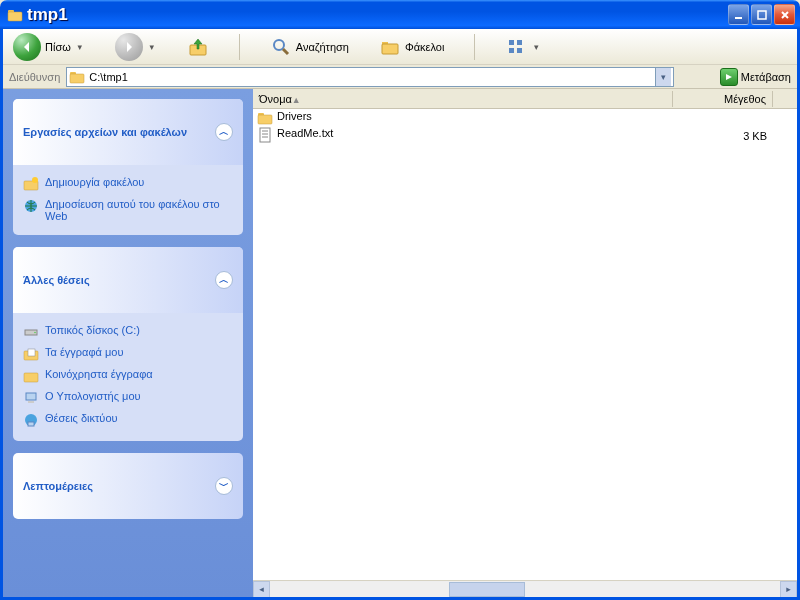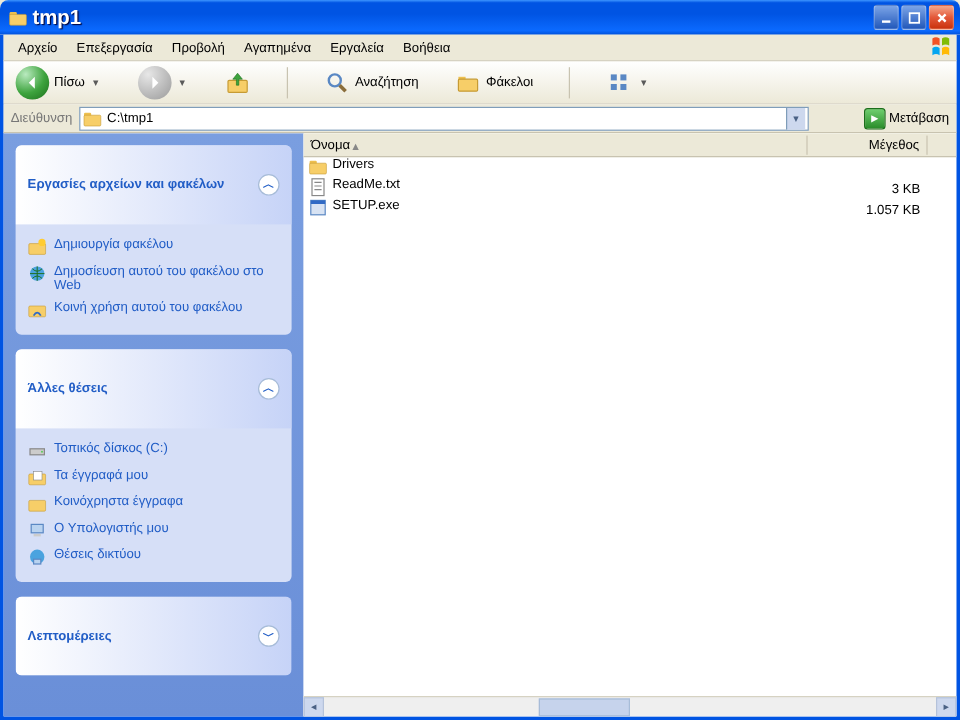--- a/index.html
+++ b/index.html
@@ -97,34 +97,20 @@
     <div class="winbtn close">
         <svg width="10" height="10" viewBox="0 0 10 10">
           <path d="M2 2 L8 8 M8 2 L2 8" stroke="#fff" stroke-width="2"></path>
         </svg>
       </div>
   </div>
 </div>
 
 <div class="frame">
 
-  <div class="menubar">
-    <span>Αρχείο</span>
-    <span>Επεξεργασία</span>
-    <span>Προβολή</span>
-    <span>Αγαπημένα</span>
-    <span>Εργαλεία</span>
-    <span>Βοήθεια</span>
-    <svg class="winflag" viewBox="0 0 20 18">
-      <path d="M2 2 Q5 0 8 2 L8 8 Q5 6 2 8 Z" fill="#f35325"></path>
-        <path d="M10 2 Q13 0 16 2 L16 8 Q13 6 10 8 Z" fill="#81bc06"></path>
-      <path d="M2 10 Q5 8 8 10 L8 16 Q5 14 2 16 Z" fill="#05a6f0"></path>
-        <path d="M10 10 Q13 8 16 10 L16 16 Q13 14 10 16 Z" fill="#ffba08"></path>
-    </svg>
-  </div>
 
   <div class="toolbar">
     <div class="tbtn">
       <div class="navcircle back">
           <svg width="14" height="14" viewBox="0 0 14 14">
             <path d="M9 2 L4 7 L9 12 Z"></path>
           </svg>
         </div>
       <span>Πίσω</span>
       <span class="tdrop">▾</span>
@@ -206,27 +192,20 @@
                 <circle cx="12" cy="4" r="3" fill="#ffcc33"></circle>
               </svg>
             <span>Δημιουργία φακέλου</span>
           </div>
           <div class="prow">
             <svg class="ico" viewBox="0 0 16 16">
                 <circle cx="8" cy="8" r="6" fill="#4aa3df"></circle>
                 <path d="M2 8 h12 M8 2 v12 M4 4 Q8 8 12 4 M4 12 Q8 8 12 12" stroke="#1b6e1b" stroke-width="0.8" fill="none"></path>
               </svg>
             <span>Δημοσίευση αυτού του φακέλου στο Web</span>
-          </div>
-          <div class="prow">
-            <svg class="ico" viewBox="0 0 16 16">
-                <rect x="1" y="5" width="14" height="9" rx="1" fill="#f7ce68" stroke="#c69b34" stroke-width="0.5"></rect>
-                <path d="M5 13 Q8 8 11 13" stroke="#316ac5" stroke-width="1.5" fill="none"></path>
-              </svg>
-            <span>Κοινή χρήση αυτού του φακέλου</span>
           </div>
         </div>
       </div>
 
       <div class="panel">
         <div class="panel-head">
           <span class="ptitle">Άλλες θέσεις</span>
           <span class="chev">︿</span>
         </div>
         <div class="panel-body">
@@ -302,30 +281,20 @@
               <span><svg width="16" height="16" viewBox="0 0 16 16">
                   <rect x="3" y="1" width="10" height="14" fill="#fff" stroke="#888"></rect>
                   <line x1="5" y1="4" x2="11" y2="4" stroke="#888"></line>
                   <line x1="5" y1="7" x2="11" y2="7" stroke="#888"></line>
                   <line x1="5" y1="10" x2="11" y2="10" stroke="#888"></line>
                 </svg></span>
               <span>ReadMe.txt</span>
             </div>
             <div class="fsize">3 KB</div>
           </div>
-          <div class="frow">
-            <div class="fname">
-              <span><svg width="16" height="16" viewBox="0 0 16 16">
-                  <rect x="2" y="2" width="12" height="12" fill="#d8e3f3" stroke="#5a88c4"></rect>
-                  <rect x="2" y="2" width="12" height="3" fill="#316ac5"></rect>
-                </svg></span>
-              <span>SETUP.exe</span>
-            </div>
-            <div class="fsize">1.057 KB</div>
-          </div>
         </div>
       <div class="hscroll">
         <div class="arrow">◂</div>
         <div class="track">
             <div class="thumb"></div>
           </div>
         <div class="arrow">▸</div>
       </div>
     </div>
 

